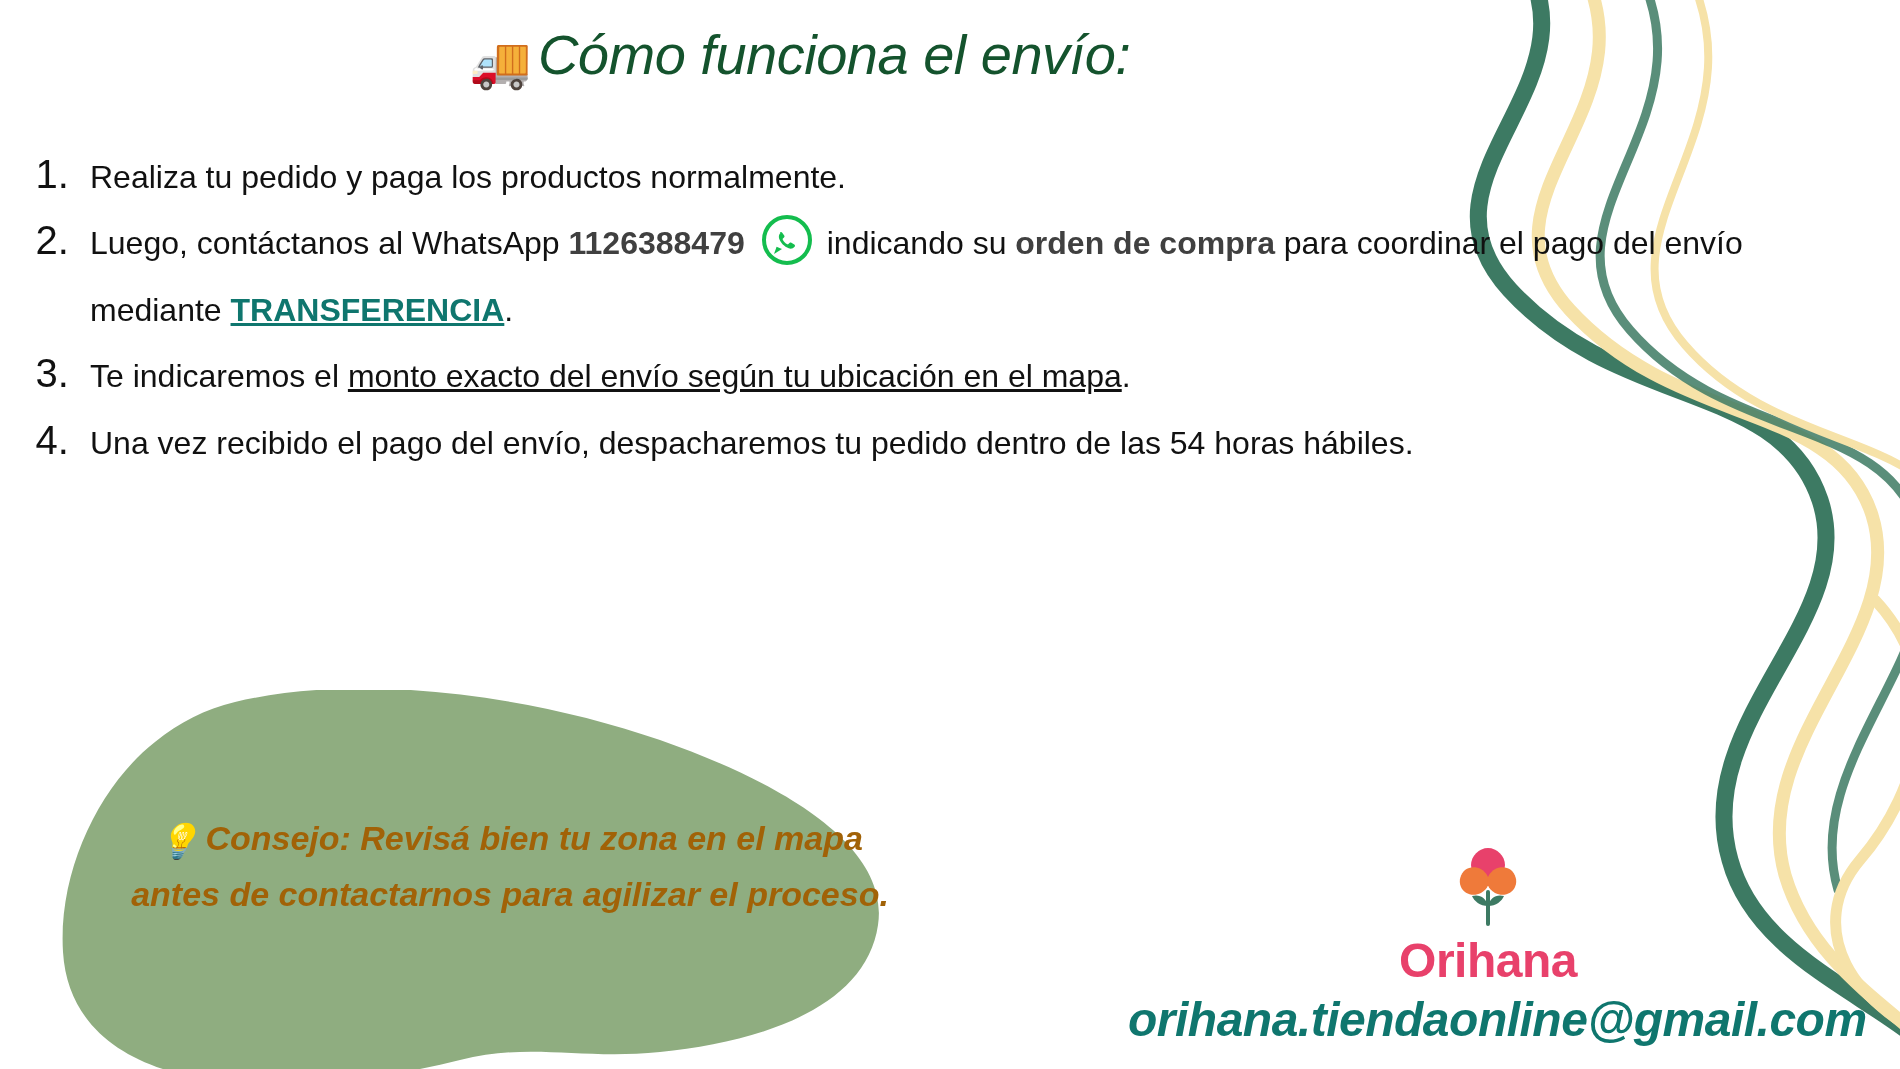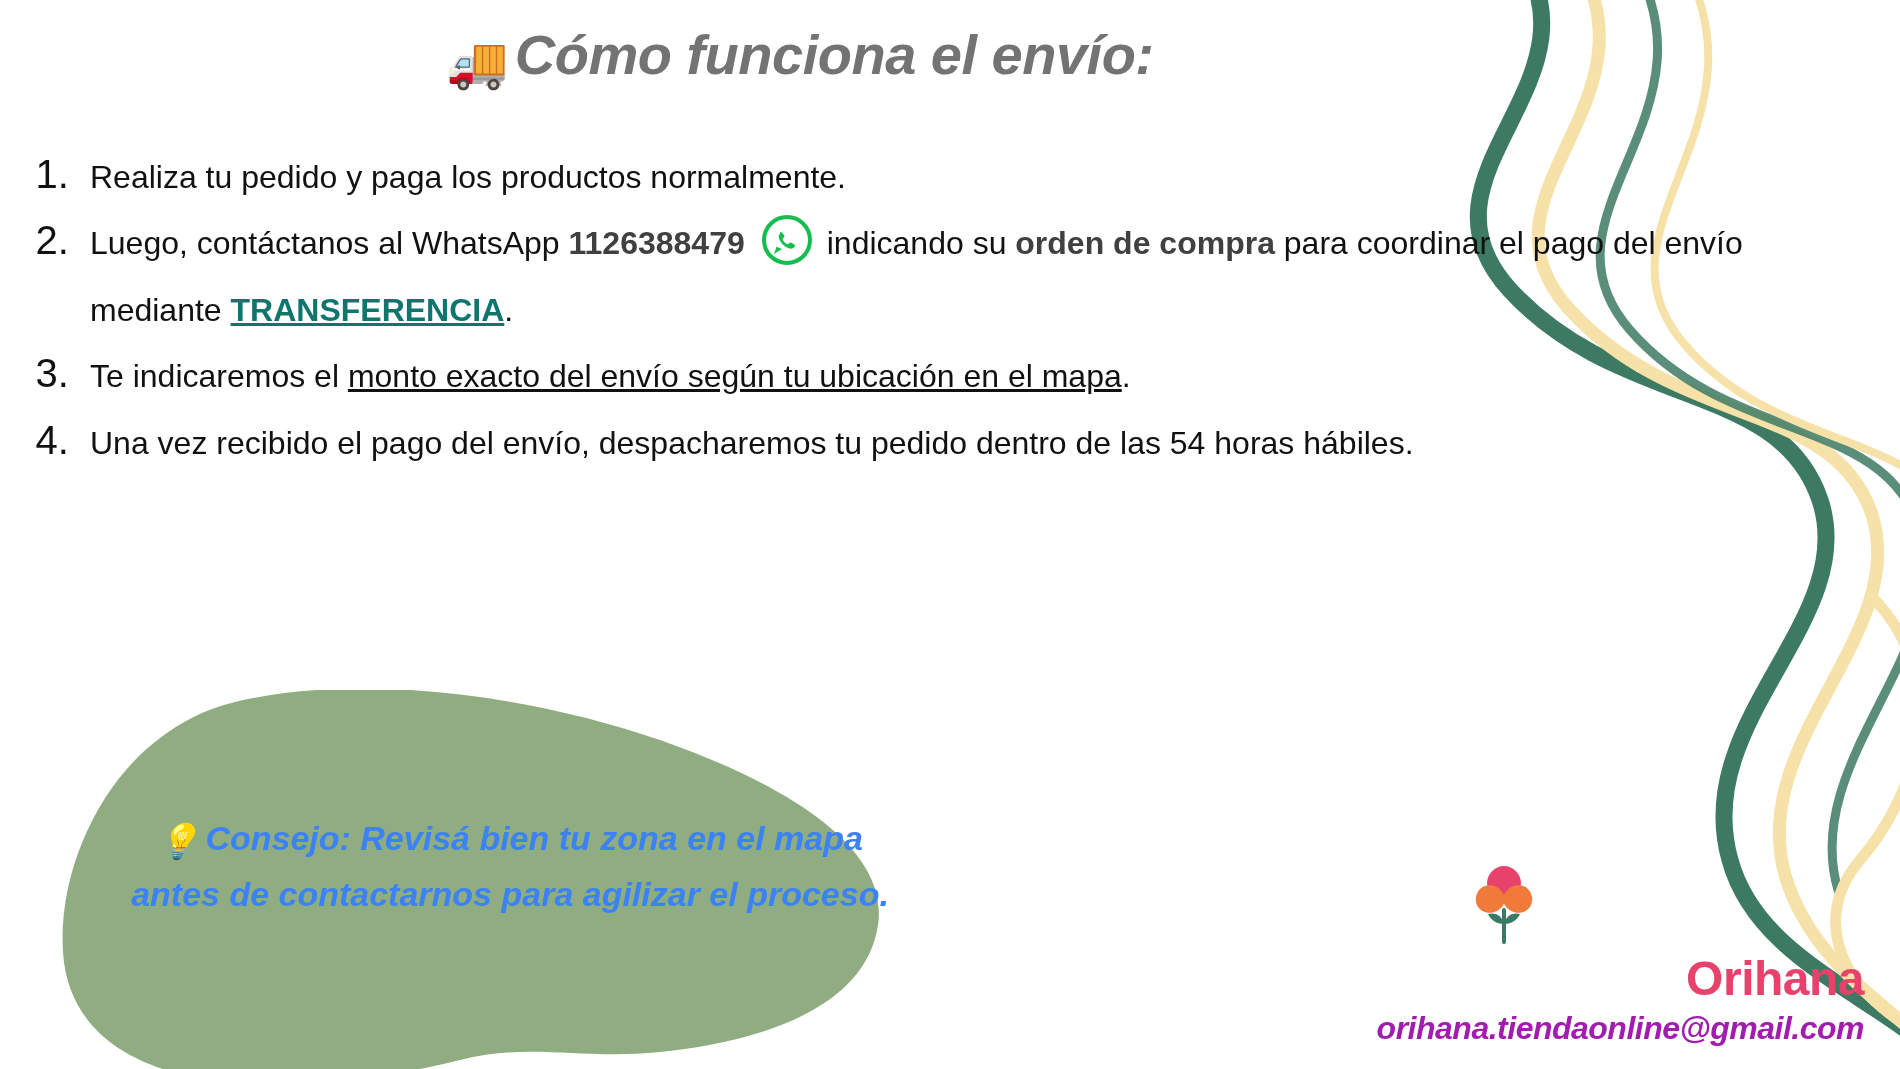--- a/index.html
+++ b/index.html
@@ -35,23 +35,23 @@
     text-align: center;
     white-space: nowrap;
   }
   .truck-icon {
     font-size: 50px;
     vertical-align: -6px;
     margin-right: 6px;
   }
   .title-text {
     font-size: 56px;
-    font-weight: bold;
+    font-weight: normal;
     font-style: italic;
-    color: #737373;
+    color: #14532d;
     letter-spacing: -0.5px;
     text-align: right;
   }
 
   
   ol.steps {
     position: absolute;
     top: 140px;
     left: 28px;
     width: 1730px;
@@ -97,46 +97,46 @@
   .tip-text {
     position: absolute;
     left: 70px;
     top: 122px;
     width: 760px;
     text-align: center;
     font-size: 34px;
     font-weight: bold;
     font-style: italic;
     line-height: 1.55;
-    color: #3b82f6;
+    color: #a16207;
   }
   .bulb-icon { font-size: 34px; margin-right: 6px; vertical-align: -3px; }
 
   
   .brand {
     position: absolute;
-    right: 36px;
+    right: 52px;
     bottom: 22px;
     width: 720px;
-    text-align: right;
+    text-align: center;
   }
   .flower { margin: 0 auto 2px; display: block; }
   .brand-name {
     font-size: 48px;
     font-weight: bold;
     color: #e8416b;
     letter-spacing: -0.5px;
     line-height: 1.05;
     margin-bottom: 6px;
   }
   .brand-email {
-    font-size: 32px;
+    font-size: 48px;
     font-weight: bold;
     font-style: italic;
-    color: #a21caf;
+    color: #0f766e;
     letter-spacing: -0.5px;
   }
 </style>
 </head>
 <body>
 
 <div class="swirls">
   <svg width="700" height="1120" viewBox="0 0 700 1120" fill="none" xmlns="http://www.w3.org/2000/svg">
     <path d="M250 -20 C 360 120, 140 210, 250 330 C 360 450, 520 420, 560 540 C 600 660, 430 760, 470 900 C 500 1010, 640 1040, 700 1120" stroke="#3d7a63" stroke-width="17" fill="none" stroke-linecap="round"></path>
     <path d="M305 -20 C 420 140, 200 230, 310 350 C 420 470, 575 440, 612 555 C 650 675, 487 780, 525 915 C 556 1020, 660 1060, 700 1120" stroke="#f6e2a8" stroke-width="13" fill="none" stroke-linecap="round"></path>

